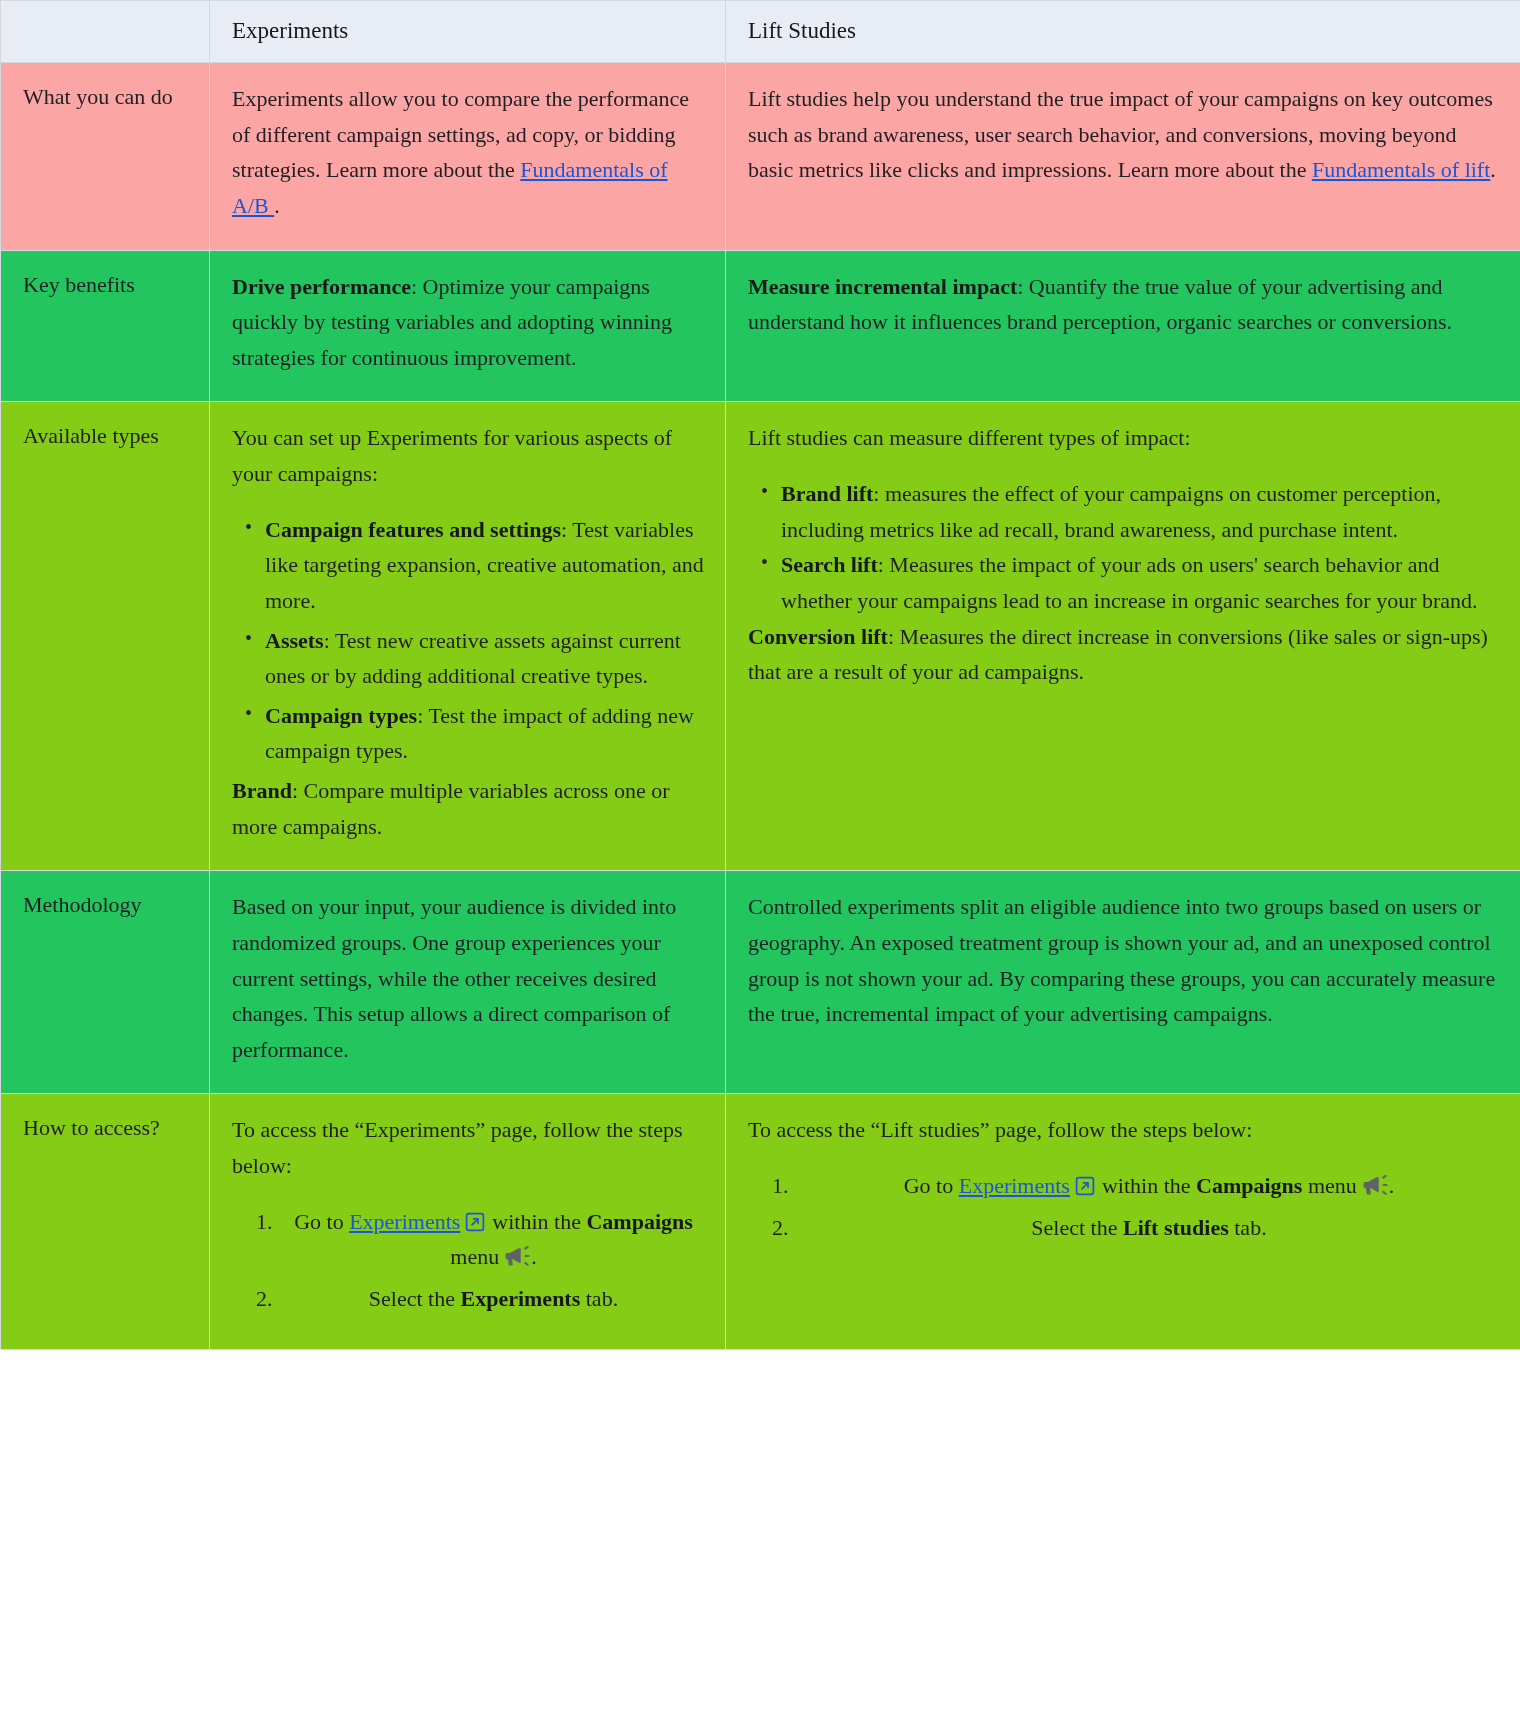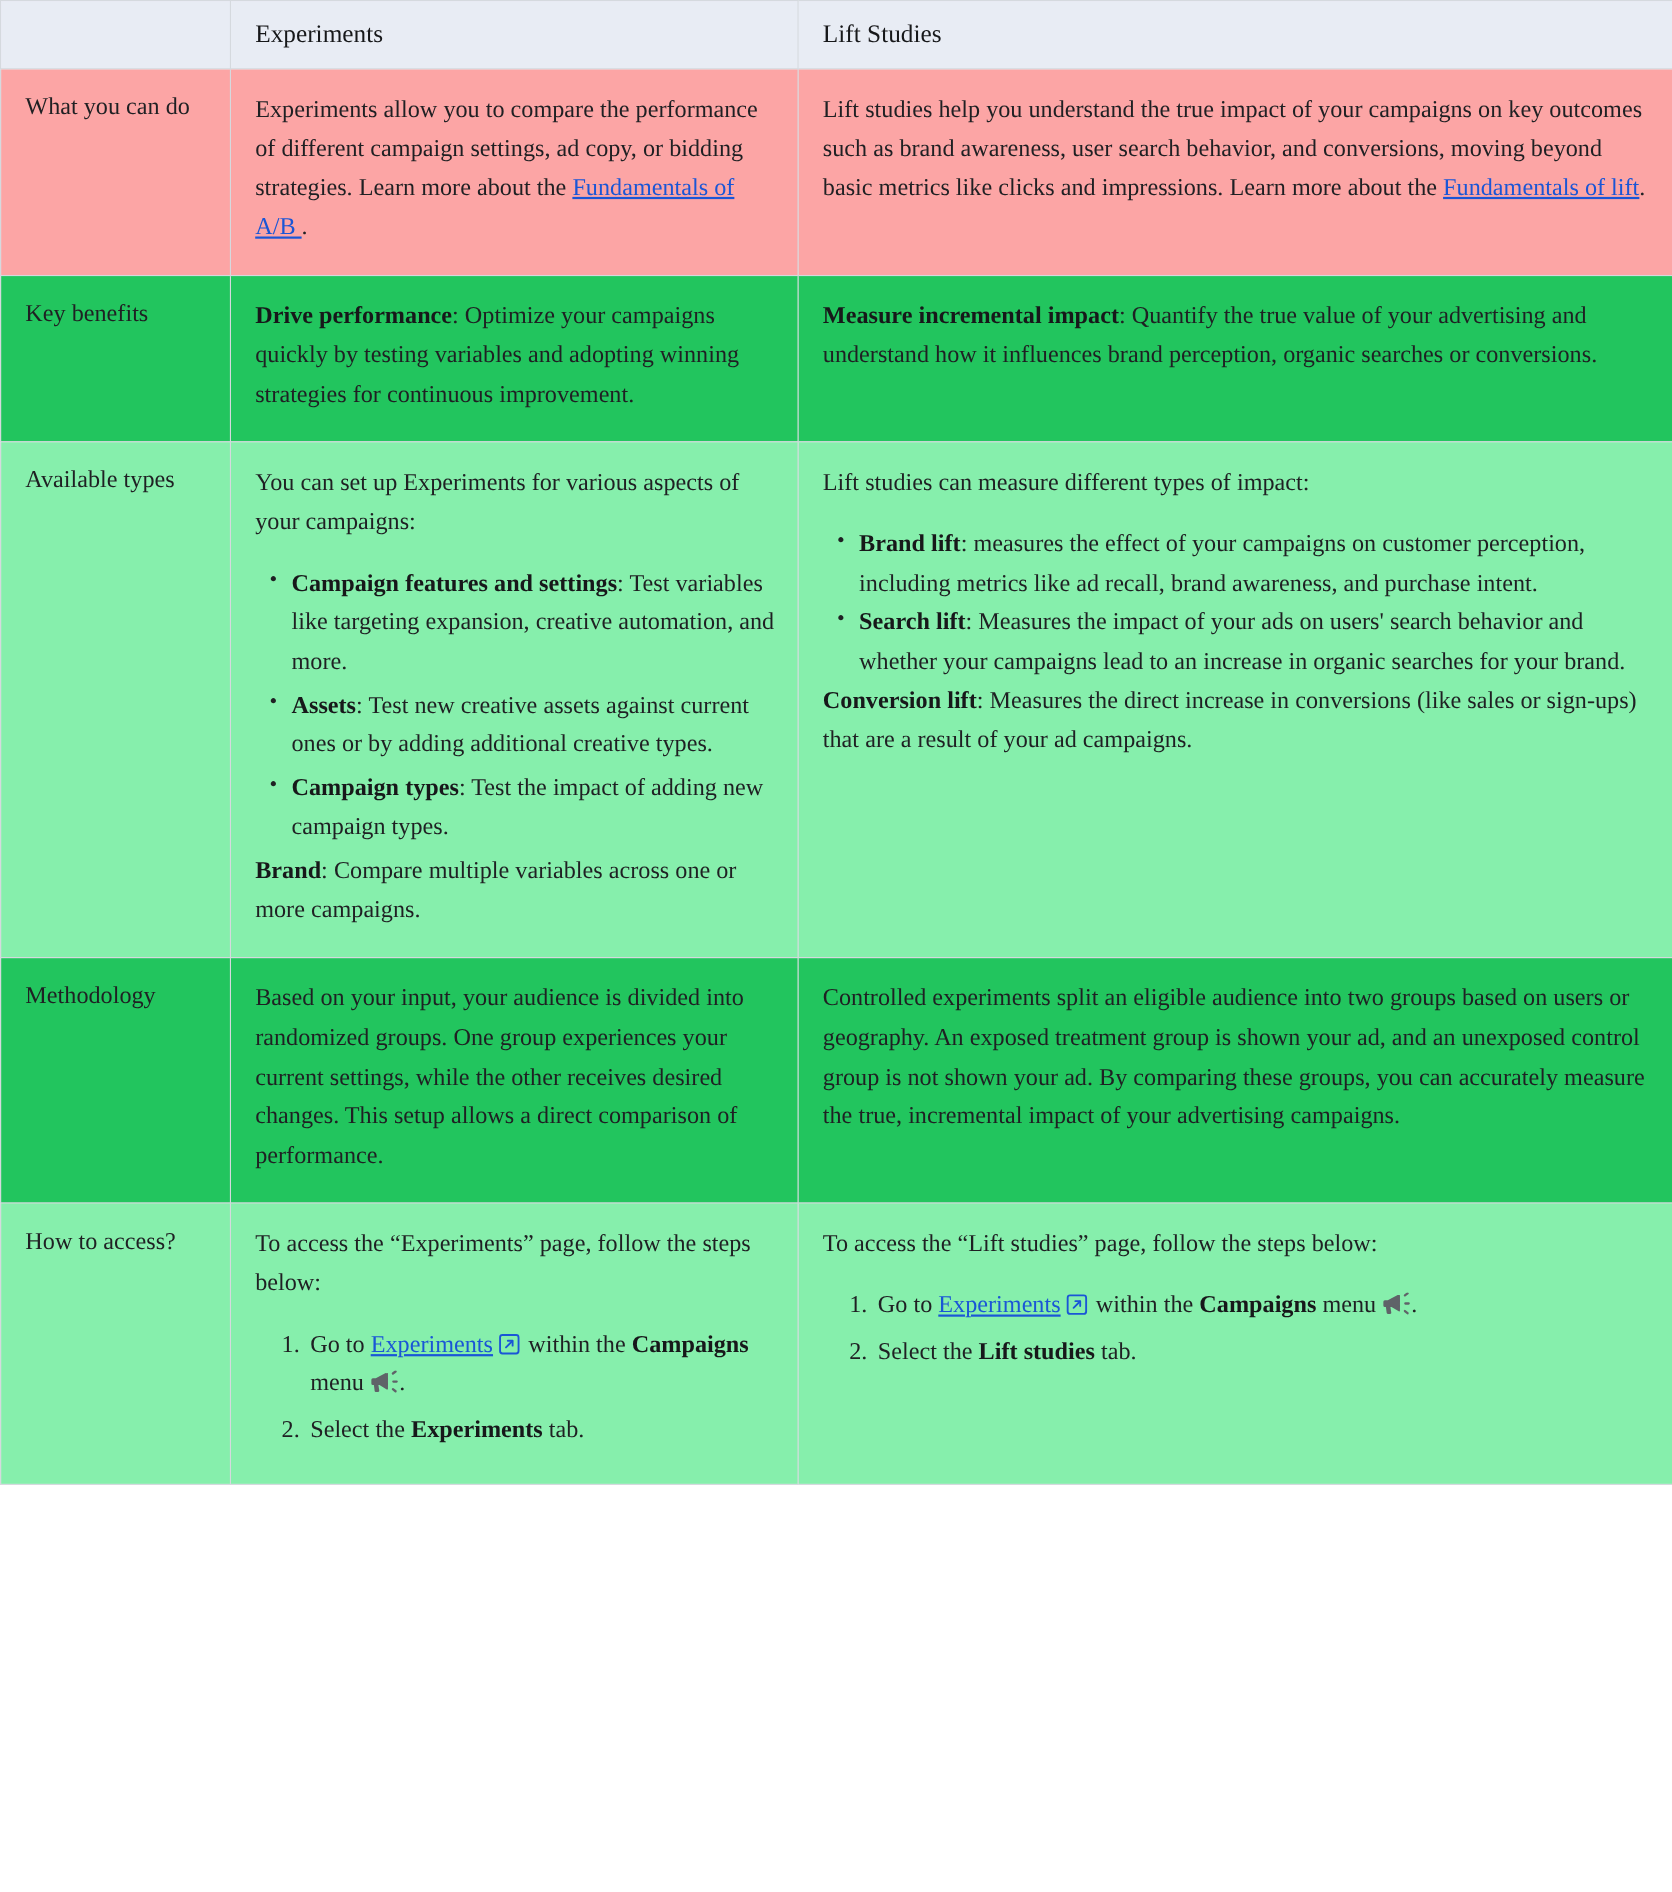--- a/index.html
+++ b/index.html
@@ -37,21 +37,21 @@
     padding: 14px 22px 16px 22px;
     font-size: 23px;
     line-height: 1.35;
     font-weight: 400;
     color: #17181a;
   }
   thead th.corner { padding: 0; }
 
   
   tr.tint-strong > td { background: #fca5a5; }
-  tr.tint-light  > td { background: #86efac; }
+  tr.tint-light  > td { background: #84cc16; }
   tr.tint-none   > td { background: #22c55e; }
 
   td.label-cell {
     padding: 18px 18px 22px 22px;
     font-size: 22px;
     line-height: 1.45;
     color: #1f2023;
   }
   td.content-cell {
     padding: 18px 20px 26px 22px;
@@ -87,20 +87,21 @@
     font-size: 20px;
     line-height: inherit;
     color: #1f2023;
   }
   ul.bullets.tight > li { margin-bottom: 0; }
 
   ol.steps {
     margin: 20px 0 0 0;
     padding-left: 46px;
     list-style: decimal;
+    text-align: center;
   }
   ol.steps > li {
     margin: 0 0 6px 0;
     padding-left: 4px;
   }
   ol.steps > li::marker { color: #1f2023; }
 
   .icon-ext {
     display: inline-block;
     width: 20px;

